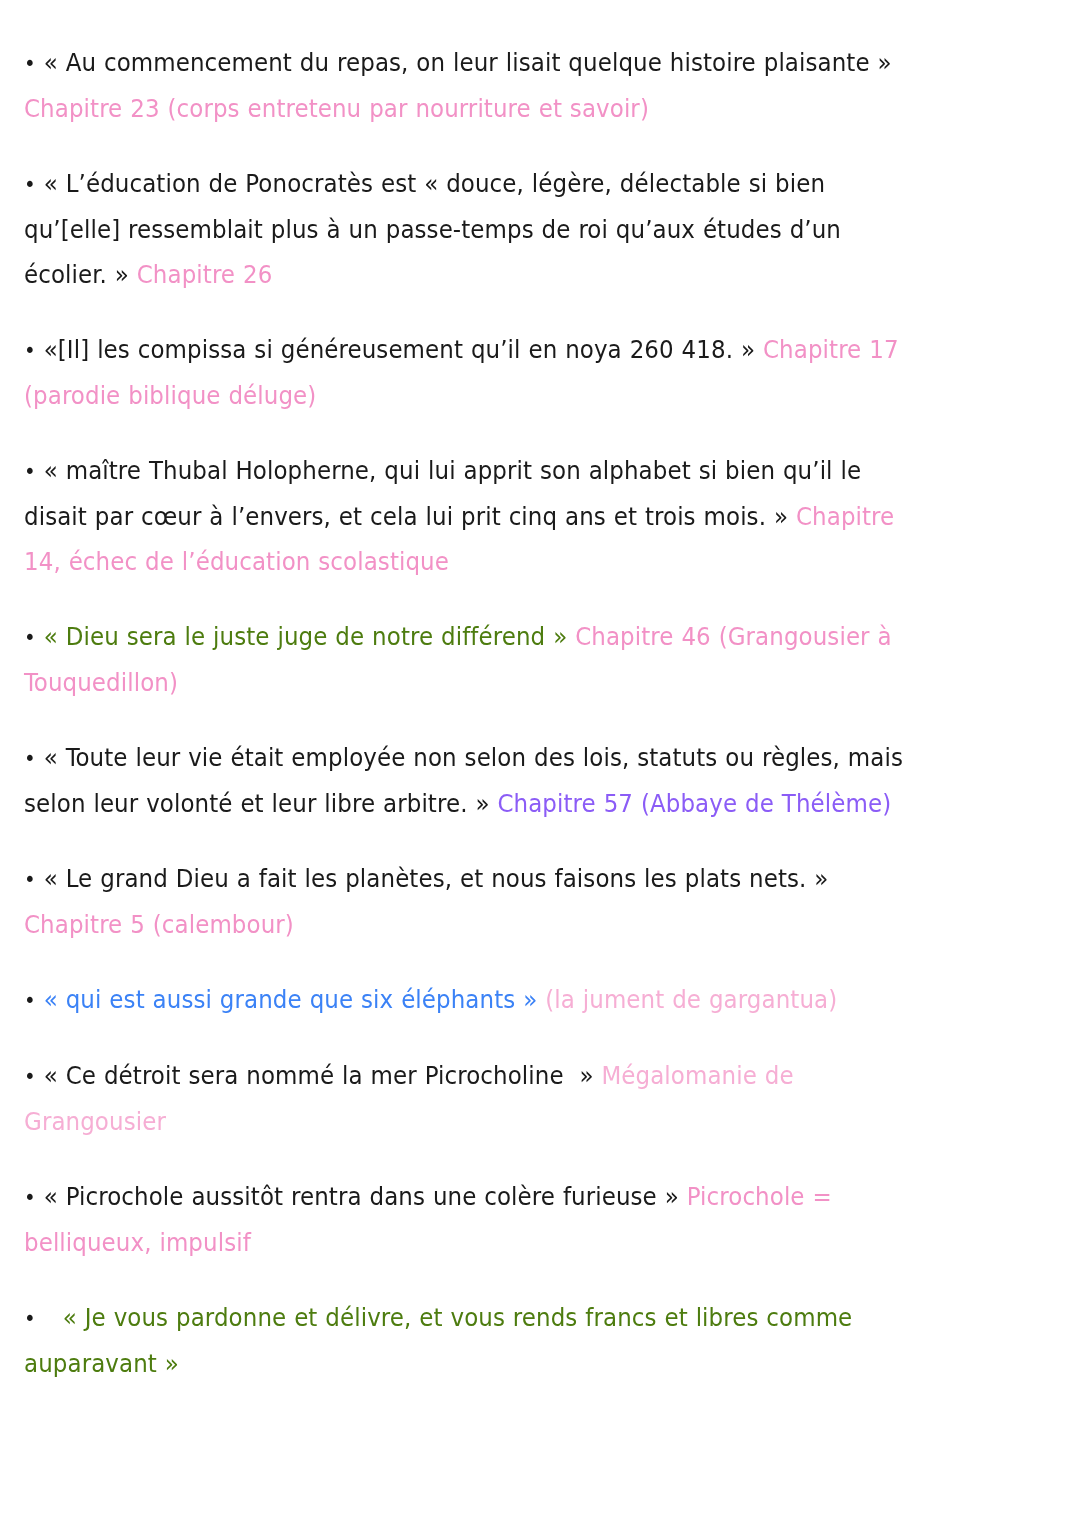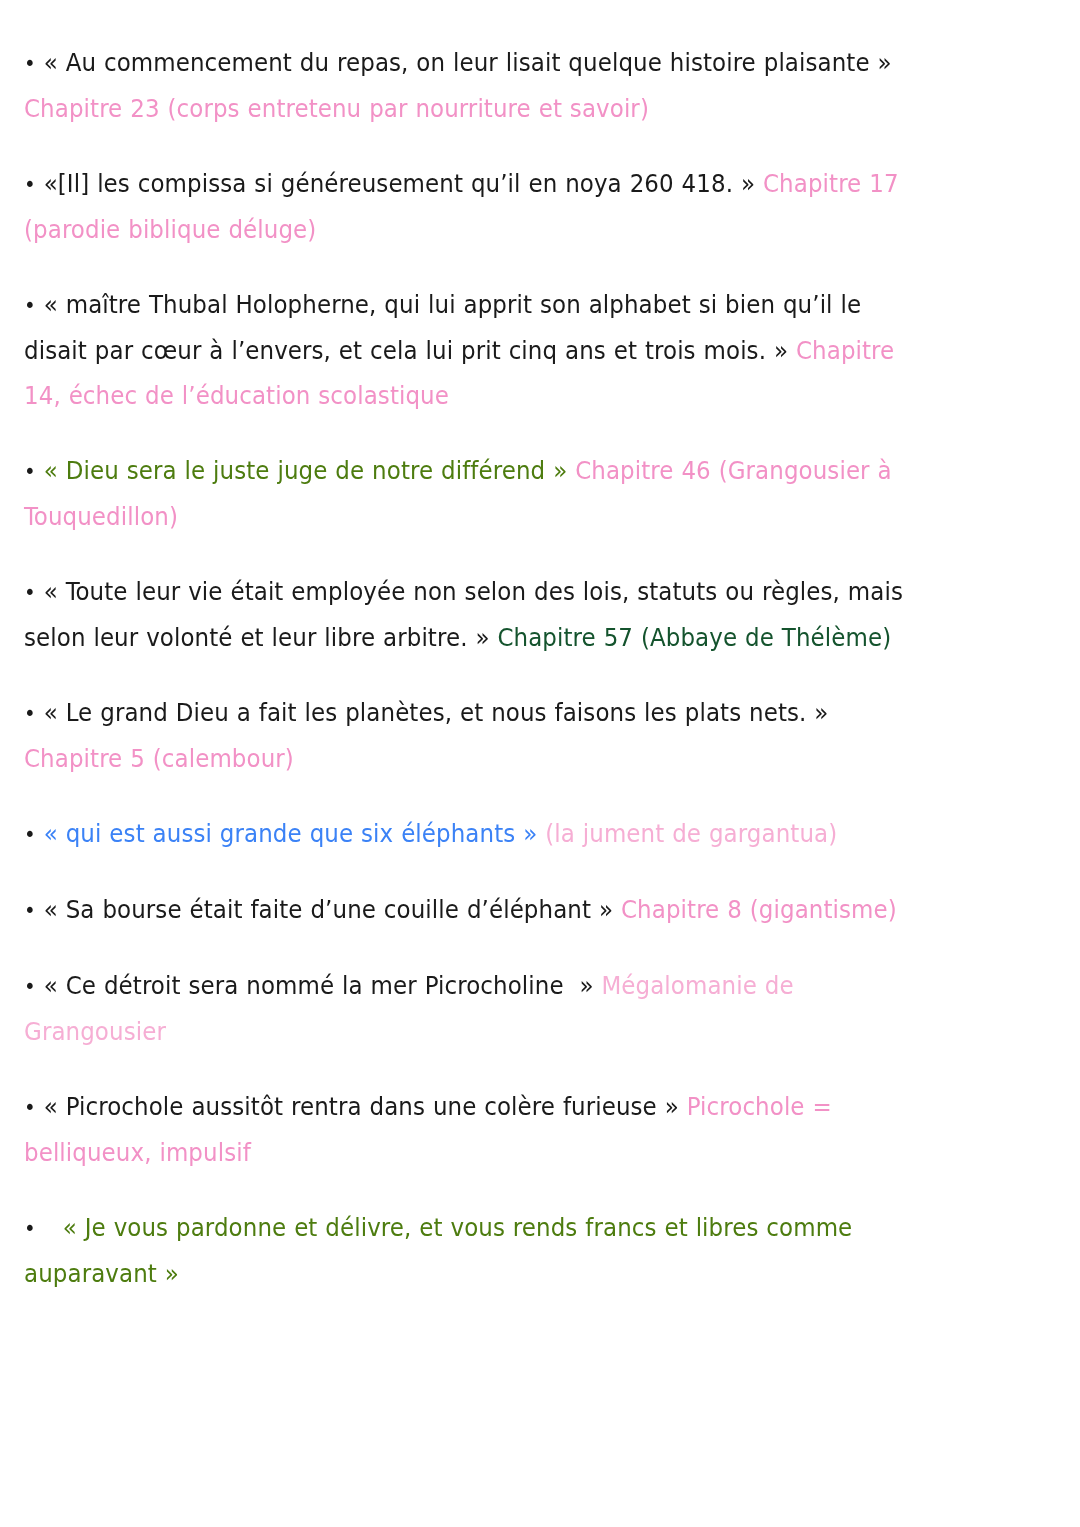--- a/index.html
+++ b/index.html
@@ -70,24 +70,24 @@
     font-family: "DejaVu Sans", "Liberation Sans", sans-serif;
     font-stretch: condensed;
   }
 </style>
 </head>
 <body style="background: rgb(255, 255, 255);">
 
 <div id="sheet">
   <ul class="notes-list" id="notes-list">
       <li class="note-item" id="note-1"><span class="bullet" style="color: rgb(26, 26, 26);">•</span> <span class="quote" style="color: rgb(26, 26, 26);">« Au commencement du repas, on leur lisait quelque histoire plaisante » </span><span class="ref" style="color: rgb(242, 145, 198);">Chapitre 23 (corps entretenu par nourriture et savoir)</span></li>
+      <li class="note-item" id="note-2"><span class="bullet" style="color: rgb(26, 26, 26);">•</span> <span class="quote" style="color: rgb(26, 26, 26);">« L’éducation de Ponocratès est « douce, légère, délectable si bien qu’[elle] ressemblait plus à un passe-temps de roi qu’aux études d’un écolier. » </span><span class="ref" style="color: rgb(242, 145, 198);">Chapitre 26</span></li>
       <li class="note-item" id="note-3"><span class="bullet" style="color: rgb(26, 26, 26);">•</span> <span class="quote" style="color: rgb(26, 26, 26);">«[Il] les compissa si généreusement qu’il en noya 260 418. » </span><span class="ref" style="color: rgb(242, 145, 198);">Chapitre 17 (parodie biblique déluge)</span></li>
       <li class="note-item" id="note-4"><span class="bullet" style="color: rgb(26, 26, 26);">•</span> <span class="quote" style="color: rgb(26, 26, 26);">« maître Thubal Holopherne, qui lui apprit son alphabet si bien qu’il le disait par cœur à l’envers, et cela lui prit cinq ans et trois mois. » </span><span class="ref" style="color: rgb(242, 145, 198);">Chapitre 14, échec de l’éducation scolastique</span></li>
       <li class="note-item" id="note-5"><span class="bullet" style="color: rgb(26, 26, 26);">•</span> <span class="quote" style="color: #4d7c0f;">« Dieu sera le juste juge de notre différend » </span><span class="ref" style="color: rgb(242, 145, 198);">Chapitre 46 (Grangousier à Touquedillon)</span></li>
-      <li class="note-item" id="note-6"><span class="bullet" style="color: rgb(26, 26, 26);">•</span> <span class="quote" style="color: rgb(26, 26, 26);">« Toute leur vie était employée non selon des lois, statuts ou règles, mais selon leur volonté et leur libre arbitre. » </span><span class="ref" style="color: #14532d;">Chapitre 57 (Abbaye de Thélème)</span></li>
+      <li class="note-item" id="note-6"><span class="bullet" style="color: rgb(26, 26, 26);">•</span> <span class="quote" style="color: rgb(26, 26, 26);">« Toute leur vie était employée non selon des lois, statuts ou règles, mais selon leur volonté et leur libre arbitre. » </span><span class="ref" style="color: #8b5cf6;">Chapitre 57 (Abbaye de Thélème)</span></li>
       <li class="note-item" id="note-7"><span class="bullet" style="color: rgb(26, 26, 26);">•</span> <span class="quote" style="color: rgb(26, 26, 26);">« Le grand Dieu a fait les planètes, et nous faisons les plats nets. » </span><span class="ref" style="color: rgb(242, 145, 198);">Chapitre 5 (calembour)</span></li>
       <li class="note-item" id="note-9"><span class="bullet" style="color: rgb(26, 26, 26);">•</span> <span class="quote" style="color: #3b82f6;">« qui est aussi grande que six éléphants » </span><span class="ref soft" style="color: rgb(246, 174, 212);">(la jument de gargantua)</span></li>
-      <li class="note-item" id="note-11"><span class="bullet" style="color: rgb(26, 26, 26);">•</span> <span class="quote" style="color: rgb(26, 26, 26);">« Sa bourse était faite d’une couille d’éléphant » </span><span class="ref" style="color: rgb(242, 145, 198);">Chapitre 8 (gigantisme)</span></li>
       <li class="note-item" id="note-12"><span class="bullet" style="color: rgb(26, 26, 26);">•</span> <span class="quote" style="color: rgb(26, 26, 26); margin-top: 8px;">« Ce détroit sera nommé la mer Picrocholine  » </span><span class="ref soft" style="color: rgb(246, 174, 212);">Mégalomanie de Grangousier</span></li>
       <li class="note-item" id="note-13"><span class="bullet" style="color: rgb(26, 26, 26);">•</span> <span class="quote" style="color: rgb(26, 26, 26);">« Picrochole aussitôt rentra dans une colère furieuse » </span><span class="ref" style="color: rgb(242, 145, 198);">Picrochole = belliqueux, impulsif</span></li>
       <li class="note-item" id="note-14"><span class="bullet" style="color: rgb(26, 26, 26);">•</span> <span class="quote" style="color: #4d7c0f; margin-left: 19px;">« Je vous pardonne et délivre, et vous rends francs et libres comme auparavant » </span></li>
     </ul>
 </div>
 
 </body></html>

